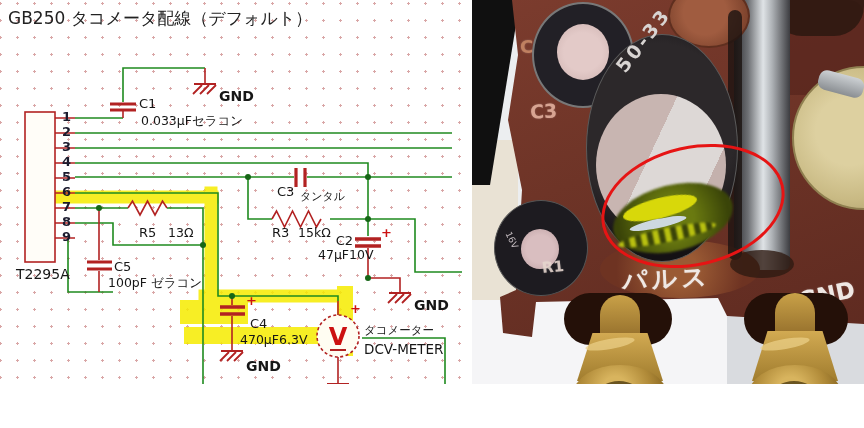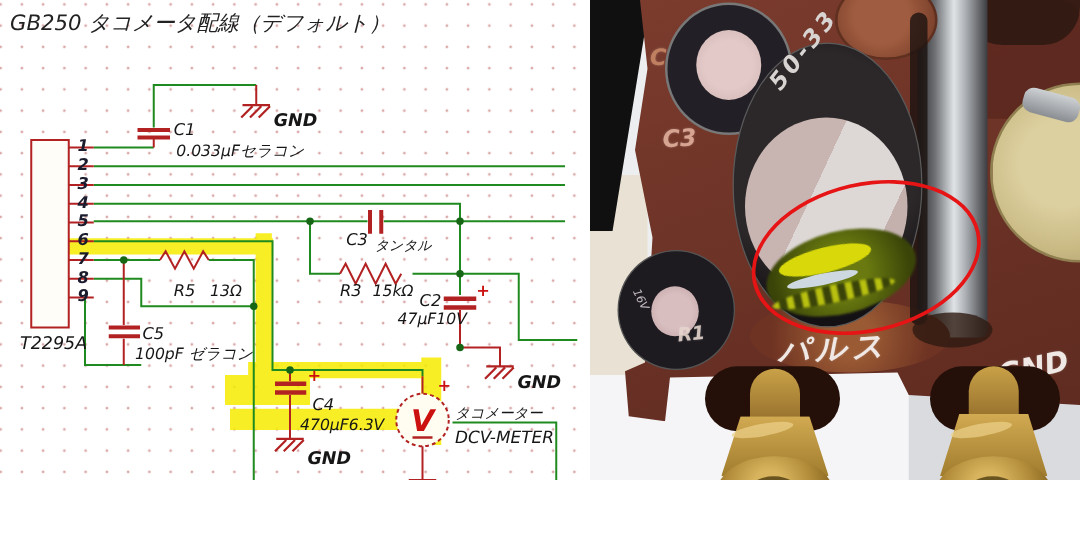--- a/index.html
+++ b/index.html
@@ -1,17 +1,17 @@
 <!DOCTYPE html>
 <html><head>
 <meta charset="utf-8">
 <style>
   html,body{margin:0;padding:0;background:#fff;}
   #stage{position:relative;width:864px;height:384px;overflow:hidden;background:#fff;
-         font-family:"DejaVu Sans",sans-serif;font-style:italic;}
+         font-family:"DejaVu Sans",sans-serif;}
   .abs{position:absolute;}
   
   #schematic{left:0;top:0;width:462px;height:428px;
     background-image:radial-gradient(circle,#d9a6a6 1px,rgba(0,0,0,0) 1.3px);
     background-size:17px 17px;background-position:9px 12px;background-color:#ffffff;}
   #schsvg{position:absolute;left:0;top:0;}
   text{font-family:"DejaVu Sans",sans-serif;}
   .lbl{fill:#161616;font-size:12.5px;}
   .ref{fill:#161616;font-size:13px;}
   .gndtxt{fill:#161616;font-size:14px;font-weight:600;}

